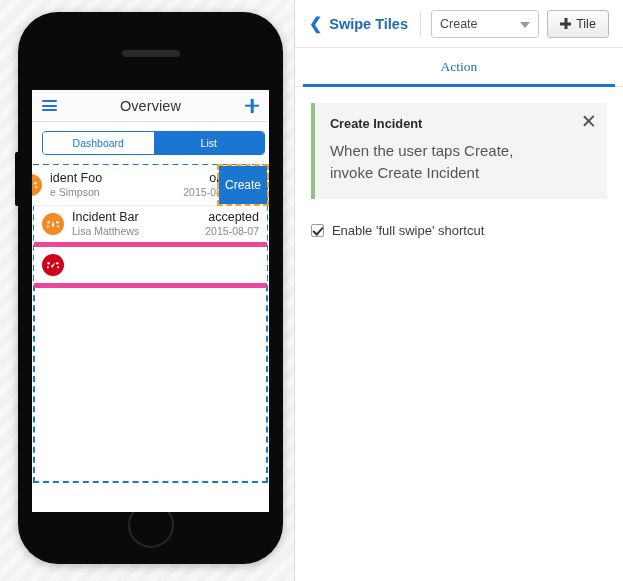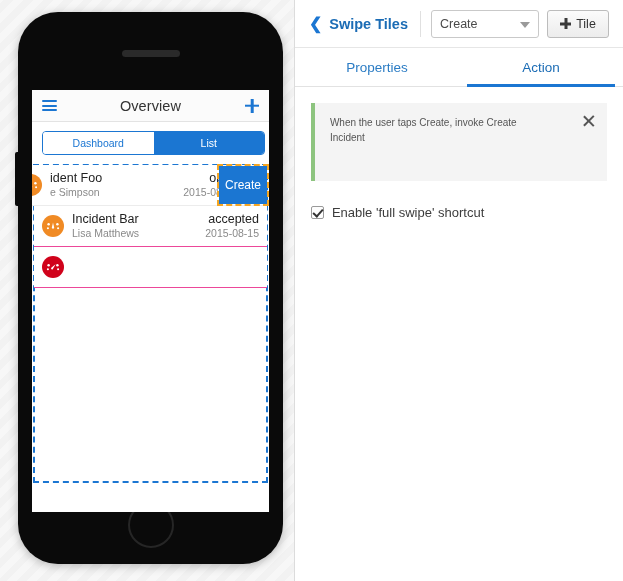--- a/index.html
+++ b/index.html
@@ -183,21 +183,21 @@
     box-sizing: border-box;
   }
 
   .row {
     position: relative;
     display: flex;
     align-items: center;
     height: 41px;
     padding: 0 8px;
     box-sizing: border-box;
-    border-bottom: 1px solid #ec4899;
+    border-bottom: 5px solid #ec4899;
     background: #fff;
   }
   
   .row.swiped {
     margin-left: -22px;
     padding-left: 8px;
     padding-right: 30px;
     border-bottom: 1px solid #ececec;
   }
   .row-icon {
@@ -374,20 +374,21 @@
     align-items: center;
     justify-content: center;
     font-size: 13.5px;
     color: #2b7cc4;
     cursor: pointer;
     position: relative;
     user-select: none;
   }
   .tab.active {
     color: #1b6cb5;
+    font-family: Liberation Serif, serif;
   }
   .tab.active:after {
     content: "";
     position: absolute;
     left: 8px; right: 8px; bottom: -1px;
     height: 3px;
     background: #1b76d2;
   }
 
   
@@ -400,21 +401,21 @@
     box-sizing: border-box;
     min-height: 78px;
   }
   .action-card-title {
     font-size: 12.8px;
     font-weight: bold;
     color: #2b2b2b;
     margin-bottom: 9px;
   }
   .action-card-desc {
-    font-size: 10px;
+    font-size: 15px;
     color: #555;
     line-height: 1.45;
     max-width: 215px;
   }
   .card-close {
     position: absolute;
     right: 11px;
     top: 11px;
     width: 14px;
     height: 14px;
@@ -528,21 +529,21 @@
                 <path d="M11 7.4 L12.25 13.1 Q11 14.4 9.75 13.1 Z" fill="#ffffff"></path>
               </svg>
             </div>
             <div class="row-body">
               <div class="row-line">
                 <span class="row-title">Incident Bar</span>
                 <span class="row-status">accepted</span>
               </div>
               <div class="row-line">
                 <span class="row-sub">Lisa Matthews</span>
-                <span class="row-date">2015-08-15</span>
+                <span class="row-date">2015-08-07</span>
               </div>
             </div>
           </div>
 
           <div class="row">
             <div class="row-icon">
               <svg width="22" height="22" viewBox="0 0 22 22" aria-hidden="true">
                 <circle cx="11" cy="11" r="11" fill="#d0021b"></circle>
                 <circle cx="6.6" cy="9.2" r="1.25" fill="#ffffff"></circle>
                 <circle cx="15.4" cy="9.2" r="1.25" fill="#ffffff"></circle>
@@ -571,26 +572,26 @@
         <span>Create</span>
         <span class="select-caret"></span>
       </div>
       <div class="tile-btn">
         <span class="plus-dark"></span>
         <span>Tile</span>
       </div>
     </div>
 
     <div class="tabs">
-      <div class="tab">Properties</div>
       <div class="tab active">Action</div>
     </div>
 
     <div class="editor-body">
       <div class="action-card">
+        <div class="action-card-title">Create Incident</div>
         <div class="action-card-desc">When the user taps Create, invoke Create Incident</div>
         <div class="card-close"></div>
       </div>
 
       <div class="check-row">
         <span class="checkbox checked"></span>
         <span class="check-label">Enable 'full swipe' shortcut</span>
       </div>
     </div>
 

